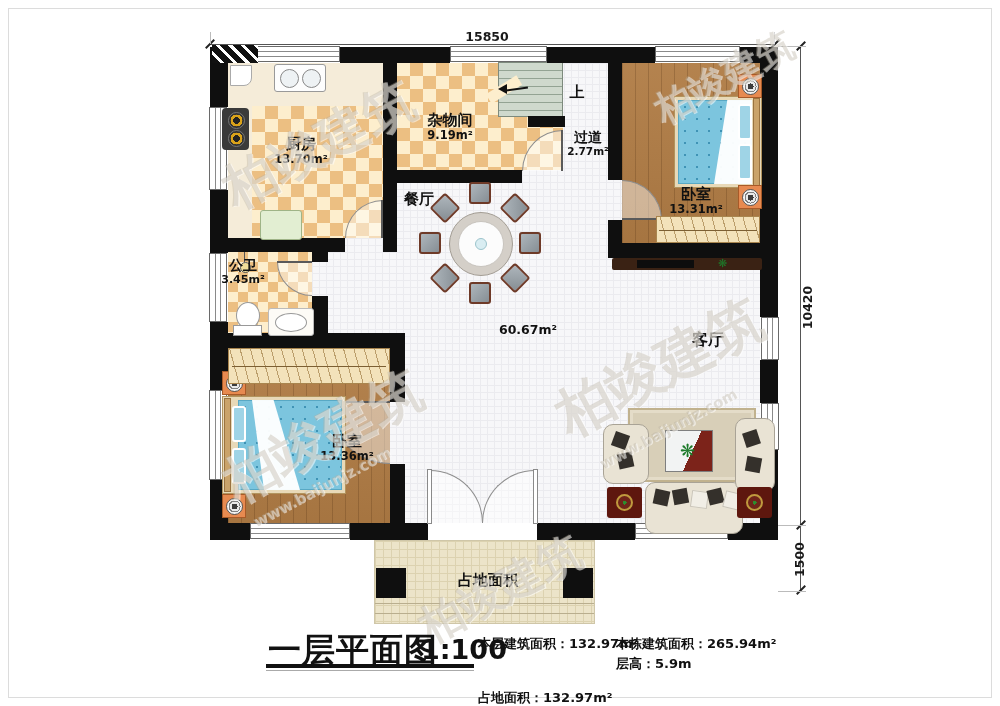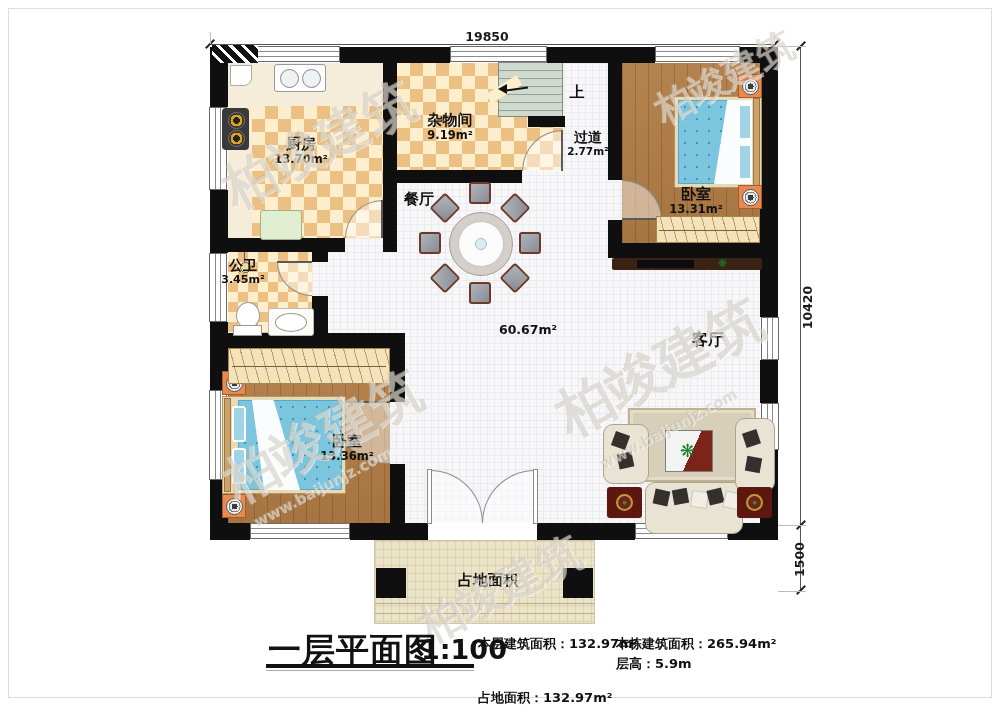--- a/index.html
+++ b/index.html
@@ -294,21 +294,21 @@
   <div class="room-label" style="left:577px;top:92px;">
     <div class="rname">上</div>
   </div>
   <div class="room-label" style="left:488px;top:580px;">
     <div class="rname">占地面积</div>
   </div>
 
   <div class="dimline" style="left:210px;top:44px;width:565px;height:1px;"></div>
   <div class="tick" style="left:204px;top:43px;"></div>
   <div class="tick" style="left:769px;top:43px;"></div>
-  <div class="dim" style="left:487px;top:29px;transform:translateX(-50%);">19850</div>
+  <div class="dim" style="left:487px;top:29px;transform:translateX(-50%);">15850</div>
   <div class="extl" style="left:210px;top:32px;width:1px;height:12px;"></div>
   <div class="extl" style="left:774px;top:32px;width:1px;height:12px;"></div>
 
   <div class="dimline" style="left:800px;top:47px;width:1px;height:479px;"></div>
   <div class="tick" style="left:795px;top:45px;"></div>
   <div class="tick" style="left:795px;top:524px;"></div>
   <div class="dim" style="left:786px;top:300px;transform:rotate(-90deg);transform-origin:center;">10420</div>
   <div class="extl" style="left:778px;top:46px;width:28px;height:1px;"></div>
   <div class="extl" style="left:778px;top:525px;width:28px;height:1px;"></div>
 

